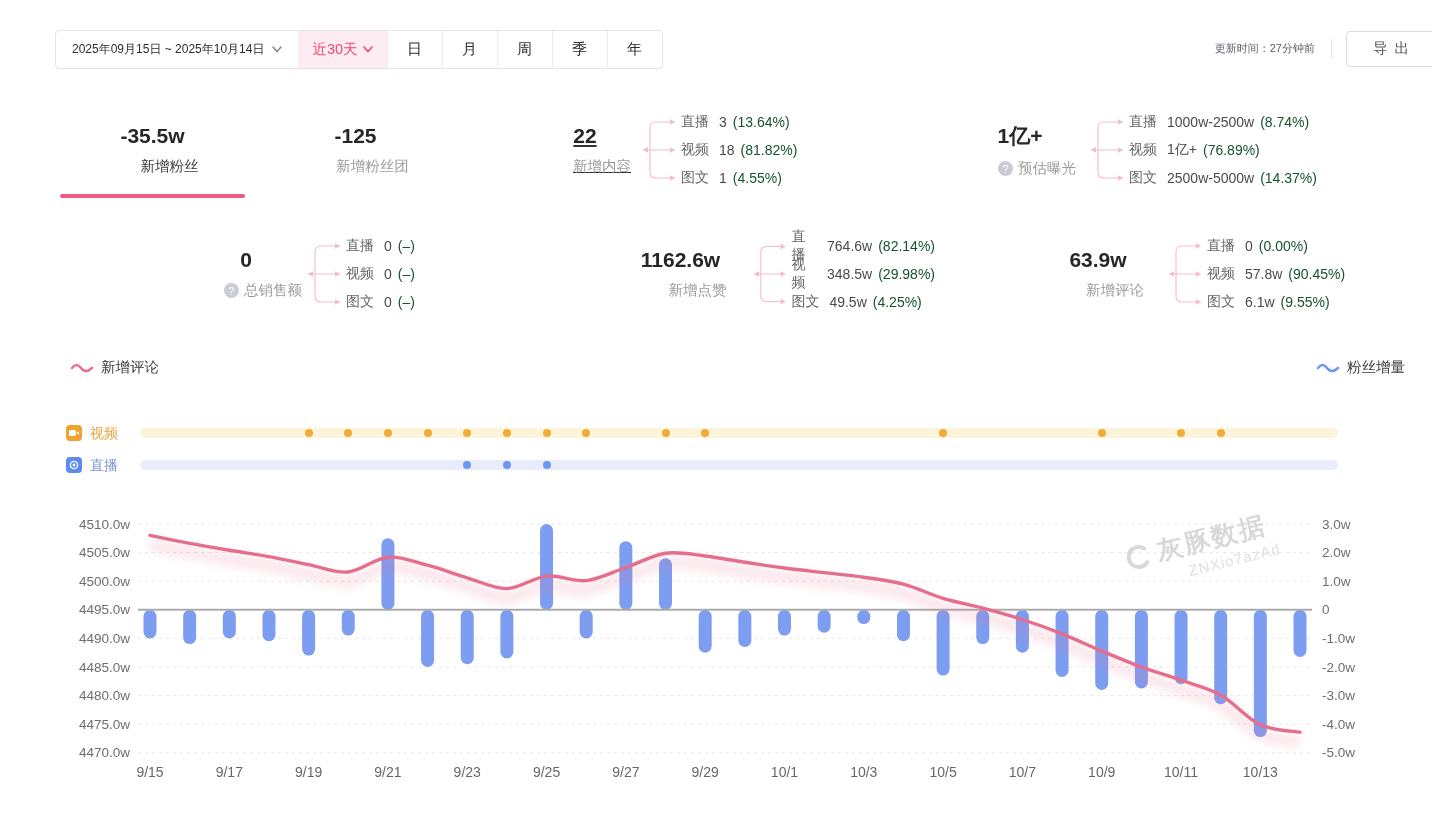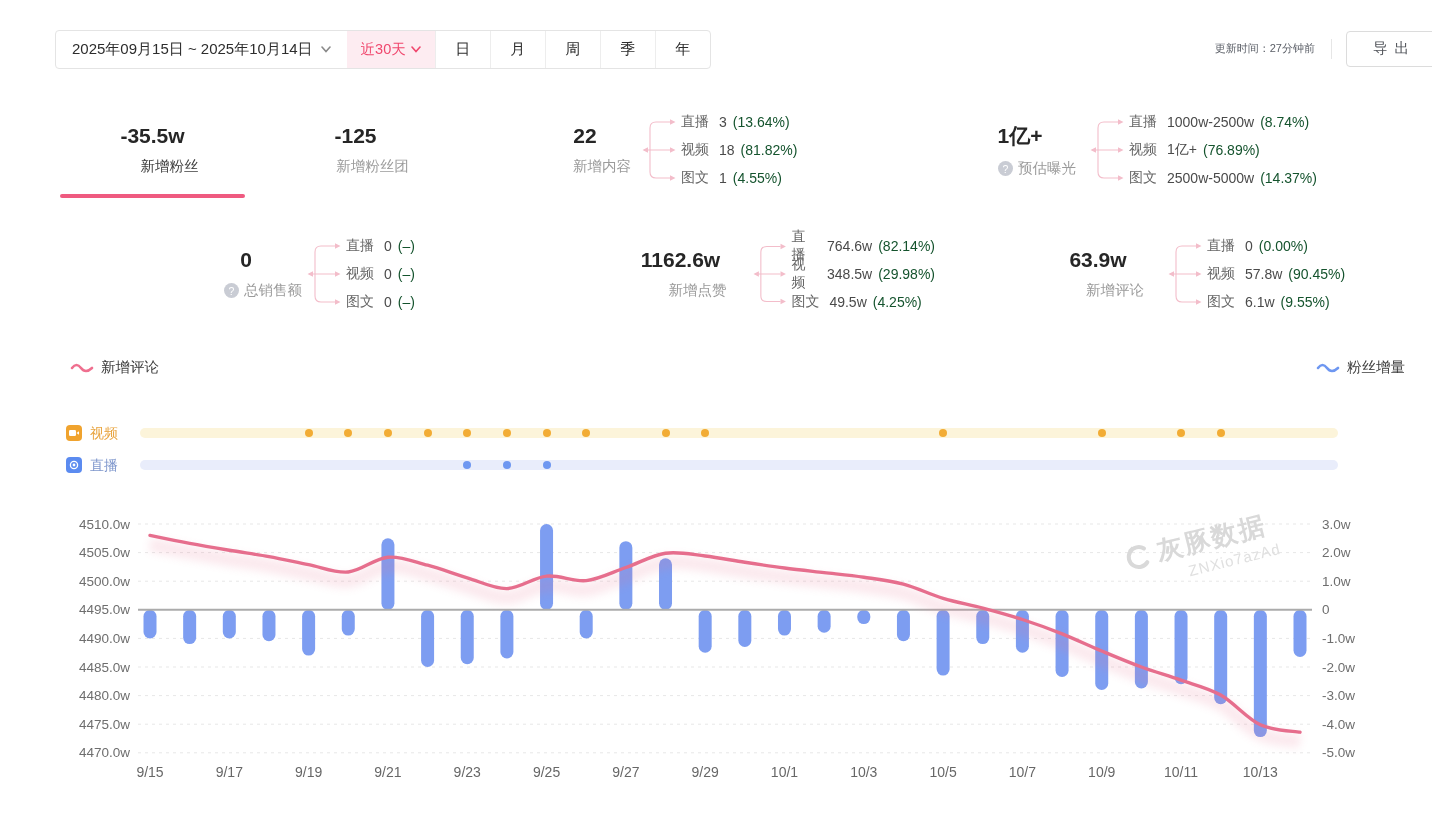--- a/index.html
+++ b/index.html
@@ -1,21 +1,21 @@
 <!DOCTYPE html>
 <html><head>
 <meta charset="utf-8">
 <style>
   html,body{margin:0;padding:0;background:#fff;}
   .page{position:relative;width:1432px;height:832px;background:#fff;overflow:hidden;
         font-family:"Liberation Sans","DejaVu Sans",sans-serif;color:#333;}
   
   .ctrl{position:absolute;left:55px;top:30px;height:37px;display:flex;align-items:stretch;
         border:1px solid #e4e4e4;border-radius:4px;overflow:hidden;background:#fff;}
-  .datebox{display:flex;align-items:center;gap:8px;padding:0 16px;font-size:15px;color:#2d2d2d;cursor:pointer;}
+  .datebox{display:flex;align-items:center;gap:8px;padding:0 16px;font-size:12px;color:#2d2d2d;cursor:pointer;}
   .quick{display:flex;align-items:center;gap:5px;padding:0 14px;background:#fdecf1;color:#f0486e;
          font-size:14.5px;cursor:pointer;}
   .ptabs{display:flex;}
   .ptab{width:54px;display:flex;align-items:center;justify-content:center;font-size:15px;color:#2d2d2d;
         border-left:1px solid #ededed;cursor:pointer;}
   .chev{width:10px;height:7px;display:inline-block;}
   .topright{position:absolute;right:0;top:30px;height:37px;display:flex;align-items:center;}
   .updtime{font-size:11px;color:#5a5e66;}
   .vsep{width:1px;height:20px;background:#e6e6e6;margin:0 14px 0 16px;}
   .export{height:36px;width:96px;border:1px solid #dcdcdc;border-radius:4px;background:#fff;
@@ -102,21 +102,21 @@
   </div>
   <div class="card" style="left:258px;top:102px;width:195px;justify-content:center;">
     <div class="nb">
       <span class="num">-125</span>
       <div class="lblrow">
           <span class="lbl">新增粉丝团</span>
         </div>
     </div>
   </div>
   <div class="card" style="left:465px;top:102px;width:470px;">
-    <div class="nb" style="margin-left:68px;width:104px;">
+    <div class="nb" style="margin-left:68px;width:104px;text-decoration:underline;">
       <span class="num">22</span>
       <div class="lblrow">
           <span class="lbl">新增内容</span>
         </div>
     </div>
     <div class="breakdown">
         <svg width="36" height="88" viewBox="0 0 36 88">
           <path d="M29 16 H15 Q9 16 9 22 V66 Q9 72 15 72 H29 M29 44 H3" fill="none" stroke="#f3bdca" stroke-width="1.1"></path>
           <path d="M29 13.2 l5.5 2.8 -5.5 2.8 Z M29 41.2 l5.5 2.8 -5.5 2.8 Z M29 69.2 l5.5 2.8 -5.5 2.8 Z M7 41.2 l-5.5 2.8 5.5 2.8 Z" fill="#f3bdca"></path>
         </svg>

